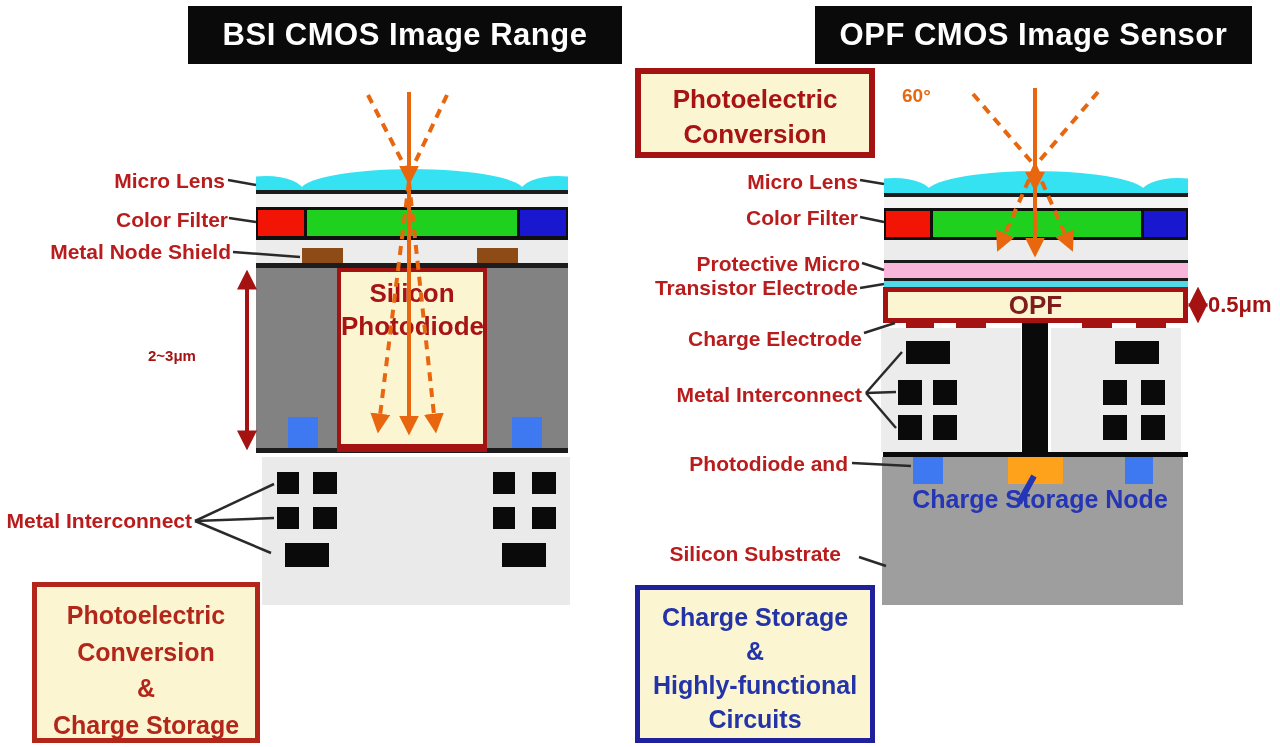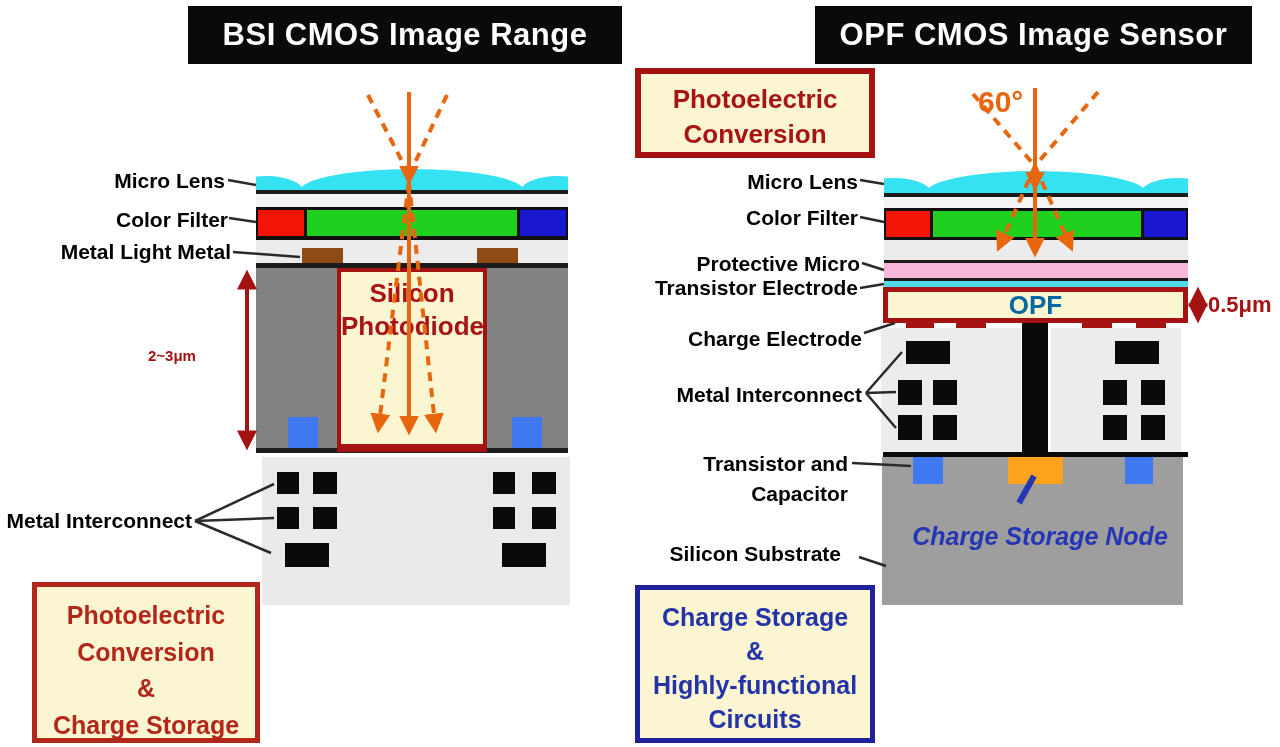--- a/index.html
+++ b/index.html
@@ -3,37 +3,37 @@
 <meta charset="utf-8">
 <style>
   html,body{margin:0;padding:0;background:#fff;}
   #canvas{
     position:relative;width:1280px;height:747px;background:#fff;overflow:hidden;
     font-family:"Liberation Sans","DejaVu Sans",sans-serif;
   }
   .abs{position:absolute;}
   .ttl{position:absolute;background:#0a0a0a;color:#fff;font-weight:bold;font-size:31px;
        text-align:center;line-height:58px;letter-spacing:0.5px;}
-  .lbl{position:absolute;font-weight:bold;font-size:21px;color:#000000;text-align:right;
+  .lbl{position:absolute;font-weight:bold;font-size:21px;color:#b91c1c;text-align:right;
        line-height:1.15;white-space:nowrap;}
   .olabel{position:absolute;font-weight:bold;color:#E8670E;white-space:nowrap;}
   .drlabel{position:absolute;font-weight:bold;color:#A41212;white-space:nowrap;}
   .lens-strip{position:absolute;height:23px;overflow:hidden;}
   .dome{position:absolute;background:#35E2F2;border-radius:50%;}
   .filter-band{position:absolute;background:#0f0f0f;}
   .fseg{position:absolute;top:3px;height:26px;}
   .blk{position:absolute;background:#0a0a0a;}
   .line{position:absolute;background:#1c1c1c;}
   .sumbox{position:absolute;background:#FBF5D2;text-align:center;font-weight:bold;box-sizing:border-box;}
   .sumbox.red{border:5px solid #B3271B;color:#B3271B;font-size:25px;}
   .sumbox.navy{border:5px solid #1E219B;color:#2333A8;font-size:25px;}
   .pdbox{position:absolute;box-sizing:border-box;background:#FBF5D2;border:4px solid #A41212;
          border-bottom-width:8px;text-align:center;color:#A81414;font-weight:bold;font-size:26px;line-height:33px;}
   .opfbox{position:absolute;box-sizing:border-box;background:#FBF5D2;border:5px solid #A41212;
-         text-align:center;color:#0369a1;font-weight:bold;font-size:26px;line-height:26px;}
+         text-align:center;color:#7f1d1d;font-weight:bold;font-size:26px;line-height:26px;}
   .topbox{position:absolute;box-sizing:border-box;background:#FBF5D2;border:6px solid #A41212;
          text-align:center;color:#A81414;font-weight:bold;font-size:26px;line-height:35px;padding-top:8px;}
   svg.overlay{position:absolute;left:0;top:0;pointer-events:none;}
 </style>
 </head>
 <body>
 
 <div id="canvas">
 
   <div class="ttl" style="left:188px;top:6px;width:434px;height:58px;">BSI CMOS Image Range</div>
@@ -75,36 +75,36 @@
   <div class="blk" style="left:313px;top:507px;width:24px;height:22px;"></div>
   <div class="blk" style="left:285px;top:543px;width:44px;height:24px;"></div>
   <div class="blk" style="left:493px;top:472px;width:22px;height:22px;"></div>
   <div class="blk" style="left:532px;top:472px;width:24px;height:22px;"></div>
   <div class="blk" style="left:493px;top:507px;width:22px;height:22px;"></div>
   <div class="blk" style="left:532px;top:507px;width:24px;height:22px;"></div>
   <div class="blk" style="left:502px;top:543px;width:44px;height:24px;"></div>
 
   <div class="lbl" style="left:60px;top:169px;width:165px;">Micro Lens</div>
   <div class="lbl" style="left:60px;top:208px;width:168px;">Color Filter</div>
-  <div class="lbl" style="left:5px;top:240px;width:226px;">Metal Light Metal</div>
+  <div class="lbl" style="left:5px;top:240px;width:226px;">Metal Node Shield</div>
   <div class="lbl" style="left:0px;top:509px;width:192px;">Metal Interconnect</div>
   <div class="drlabel" style="left:148px;top:347px;font-size:15px;">2~3μm</div>
 
   <div class="sumbox red" style="left:32px;top:582px;width:228px;height:161px;padding-top:10px;line-height:36.5px;">
     <div>Photoelectric</div>
     <div>Conversion</div>
     <div>&amp;</div>
     <div>Charge Storage</div>
   </div>
 
   <div class="topbox" style="left:635px;top:68px;width:240px;height:90px;">
     <div>Photoelectric</div>
     <div>Conversion</div>
   </div>
-  <div class="olabel" style="left:978px;top:85px;font-size:30px;">60°</div>
+  <div class="olabel" style="left:902px;top:85px;font-size:19px;">60°</div>
 
   <div class="lens-strip" style="left:884px;top:170px;width:304px;">
     <div class="dome" style="left:42px;top:1px;width:220px;height:44px;"></div>
     <div class="dome" style="left:-28px;top:8px;width:76px;height:32px;"></div>
     <div class="dome" style="left:256px;top:8px;width:76px;height:32px;"></div>
   </div>
   <div class="line" style="left:884px;top:193px;width:304px;height:4px;"></div>
   <div class="abs" style="left:884px;top:197px;width:304px;height:11px;background:#F4F4F4;"></div>
 
   <div class="filter-band" style="left:884px;top:208px;width:304px;height:32px;">
@@ -139,31 +139,30 @@
   <div class="blk" style="left:1103px;top:380px;width:24px;height:25px;"></div>
   <div class="blk" style="left:1141px;top:380px;width:24px;height:25px;"></div>
   <div class="blk" style="left:1103px;top:415px;width:24px;height:25px;"></div>
   <div class="blk" style="left:1141px;top:415px;width:24px;height:25px;"></div>
   <div class="blk" style="left:883px;top:452px;width:305px;height:5px;"></div>
 
   <div class="abs" style="left:882px;top:457px;width:301px;height:148px;background:#9E9E9E;"></div>
   <div class="abs" style="left:913px;top:457px;width:30px;height:27px;background:#3E79F2;"></div>
   <div class="abs" style="left:1125px;top:457px;width:28px;height:27px;background:#3E79F2;"></div>
   <div class="abs" style="left:1008px;top:457px;width:55px;height:27px;background:#FFA21B;"></div>
-  <div class="abs" style="left:905px;top:522px;width:270px;text-align:center;font-weight:bold;font-size:25px;color:#2435B5;font-style:italic;">Charge Storage Node</div>
+  <div class="abs" style="left:905px;top:485px;width:270px;text-align:center;font-weight:bold;font-size:25px;color:#2435B5;">Charge Storage Node</div>
 
   <div class="lbl" style="left:700px;top:170px;width:158px;">Micro Lens</div>
   <div class="lbl" style="left:700px;top:206px;width:158px;">Color Filter</div>
   <div class="lbl" style="left:640px;top:252px;width:220px;">Protective Micro</div>
   <div class="lbl" style="left:580px;top:276px;width:278px;">Transistor Electrode</div>
   <div class="lbl" style="left:660px;top:327px;width:202px;">Charge Electrode</div>
   <div class="lbl" style="left:635px;top:383px;width:227px;">Metal Interconnect</div>
   <div class="lbl" style="left:640px;top:449px;width:208px;line-height:30px;">
-    <div>Transistor and</div>
-    <div>Capacitor</div>
+    <div>Photodiode and</div>
   </div>
   <div class="lbl" style="left:639px;top:542px;width:202px;">Silicon Substrate</div>
 
   <div class="sumbox navy" style="left:635px;top:585px;width:240px;height:158px;padding-top:10px;line-height:34px;">
     <div>Charge Storage</div>
     <div>&amp;</div>
     <div>Highly-functional</div>
     <div>Circuits</div>
   </div>
 

